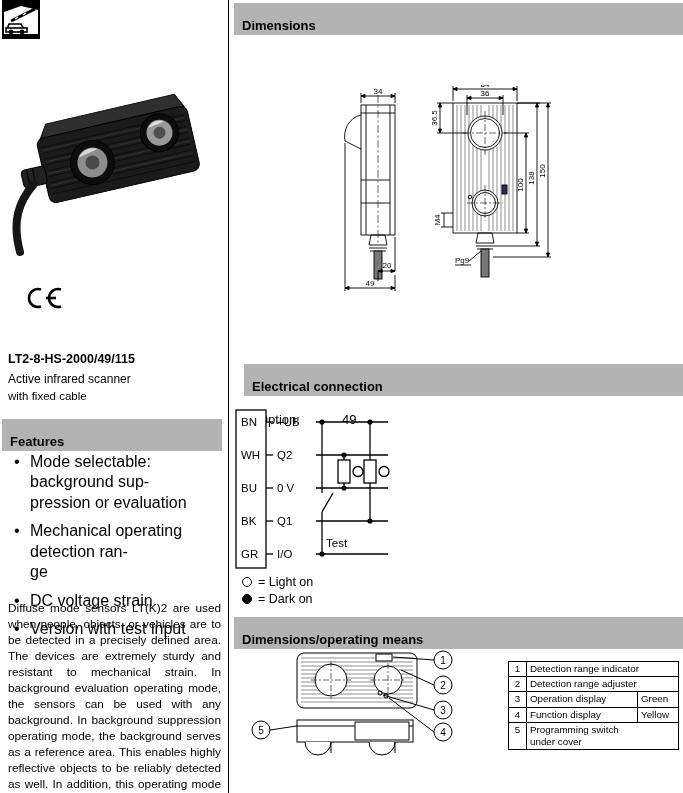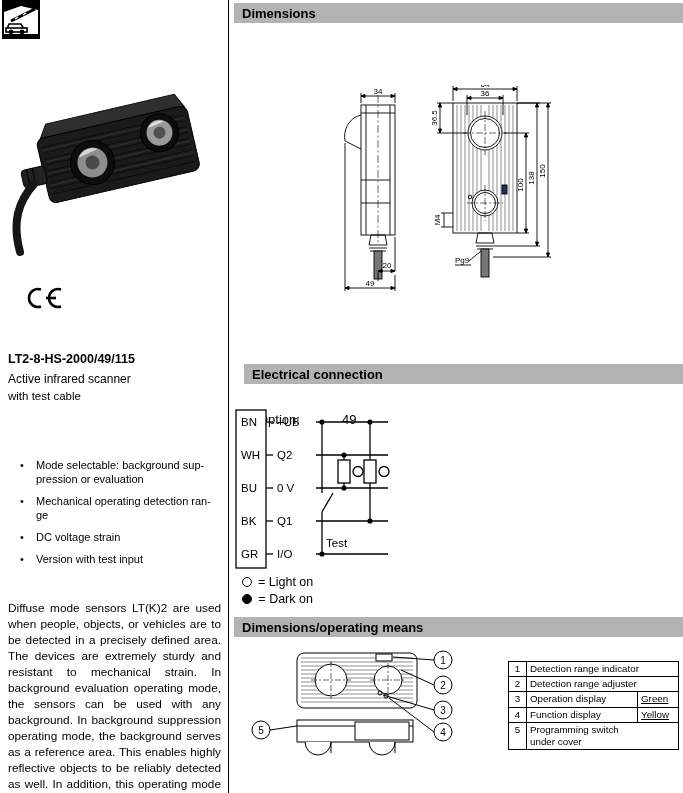--- a/index.html
+++ b/index.html
@@ -1,39 +1,39 @@
 <!DOCTYPE html>
 <html><head>
 <meta charset="utf-8">
 <style>
   html,body{margin:0;padding:0;background:#fff;}
   #page{position:relative;width:683px;height:793px;background:#fff;
         font-family:"Liberation Sans",sans-serif;color:#000;overflow:hidden;
         border-right:1px solid #999;border-bottom:1px solid #999;}
   .abs{position:absolute;}
-  .bar{background:#b3b3b3;font-weight:bold;font-size:13px;padding:3px 0 2px 8px;
+  .bar{background:#b3b3b3;font-weight:bold;font-size:13px;padding:15px 0 2px 8px;
        line-height:15px;}
   .divider{position:absolute;left:228px;top:0;width:1px;height:793px;background:#000;}
   .model{font-weight:bold;font-size:12.5px;}
   .sub1{font-size:12px;}
   .sub2{font-size:11.5px;}
-  ul.features{list-style:none;margin:12px;padding:0;font-size:11px;line-height:1.28;}
+  ul.features{list-style:none;margin:6px;padding:0;font-size:16px;line-height:1.28;}
   ul.features li{position:relative;padding-left:22px;margin-bottom:8px;white-space:pre-line;}
   ul.features li::before{content:"\2022";position:absolute;left:6px;top:0;}
   .prodinfo{font-size:11.8px;line-height:1.36;text-align:justify;}
   .optrow{font-size:13px;margin-top:24px;}
-  .legend-row{font-size:12.5px;display:flex;align-items:center;height:15px;margin-bottom:2px;justify-content:center;}
+  .legend-row{font-size:12.5px;display:flex;align-items:center;height:15px;margin-bottom:2px;}
   .dot{display:inline-block;width:8px;height:8px;border:1.4px solid #000;border-radius:50%;
        margin-right:6px;flex:0 0 auto;}
   .dot.filled{background:#000;}
   table.ind{border-collapse:collapse;font-size:9.8px;}
   table.ind td{border:1px solid #000;padding:1px 3px;vertical-align:top;line-height:1.25;}
   table.ind td.num{width:11px;text-align:center;}
   table.ind td.desc{width:104px;}
-  table.ind td.val{width:34px;text-decoration:underline;}
+  table.ind td.val{width:34px;}
   .pre{white-space:pre-line;}
   svg text{font-family:"Liberation Sans",sans-serif;}
 </style>
 </head>
 <body>
 
 <div id="page">
   <div class="divider"></div>
 
   <svg class="abs" style="left:2px;top:0px" width="38" height="40" viewBox="0 0 38 40">
@@ -86,22 +86,23 @@
   </svg>
 
   <svg class="abs" style="left:24px;top:286px" width="40" height="24" viewBox="0 0 40 24">
     <path d="M17,3.5 A9,9 0 1 0 17,20.5" fill="none" stroke="#000" stroke-width="2.6"></path>
     <path d="M37,3.5 A9,9 0 1 0 37,20.5" fill="none" stroke="#000" stroke-width="2.6"></path>
     <line x1="22" y1="12" x2="32" y2="12" stroke="#000" stroke-width="2.6"></line>
   </svg>
 
   <div class="abs model" style="left:8px;top:352px">LT2-8-HS-2000/49/115</div>
   <div class="abs sub1" style="left:8px;top:372px">Active infrared scanner</div>
-  <div class="abs sub2" style="left:8px;top:390px">with test cable</div>
-
+  <div class="abs sub2" style="left:8px;top:390px">with fixed cable</div>
+
+  <div class="abs bar" style="left:2px;top:419px;width:212px">Features</div>
   <ul class="abs features" style="left:2px;top:446px;width:218px">
     <li>Mode selectable: background sup-
 pression or evaluation</li>
     <li>Mechanical operating detection ran-
 ge</li>
     <li>DC voltage strain</li>
     <li>Version with test input</li>
   </ul>
 
   <div class="abs prodinfo" style="left:8px;top:600px;width:213px">Diffuse mode sensors LT(K)2 are used when people, objects, or vehicles are to be detected in a precisely defined area. The devices are extremely sturdy and resistant to mechanical strain. In background evaluation operating mode, the sensors can be used with any background. In background suppression operating mode, the background serves as a reference area. This enables highly reflective objects to be reliably detected as well. In addition, this operating mode offers an option for testing.</div>

